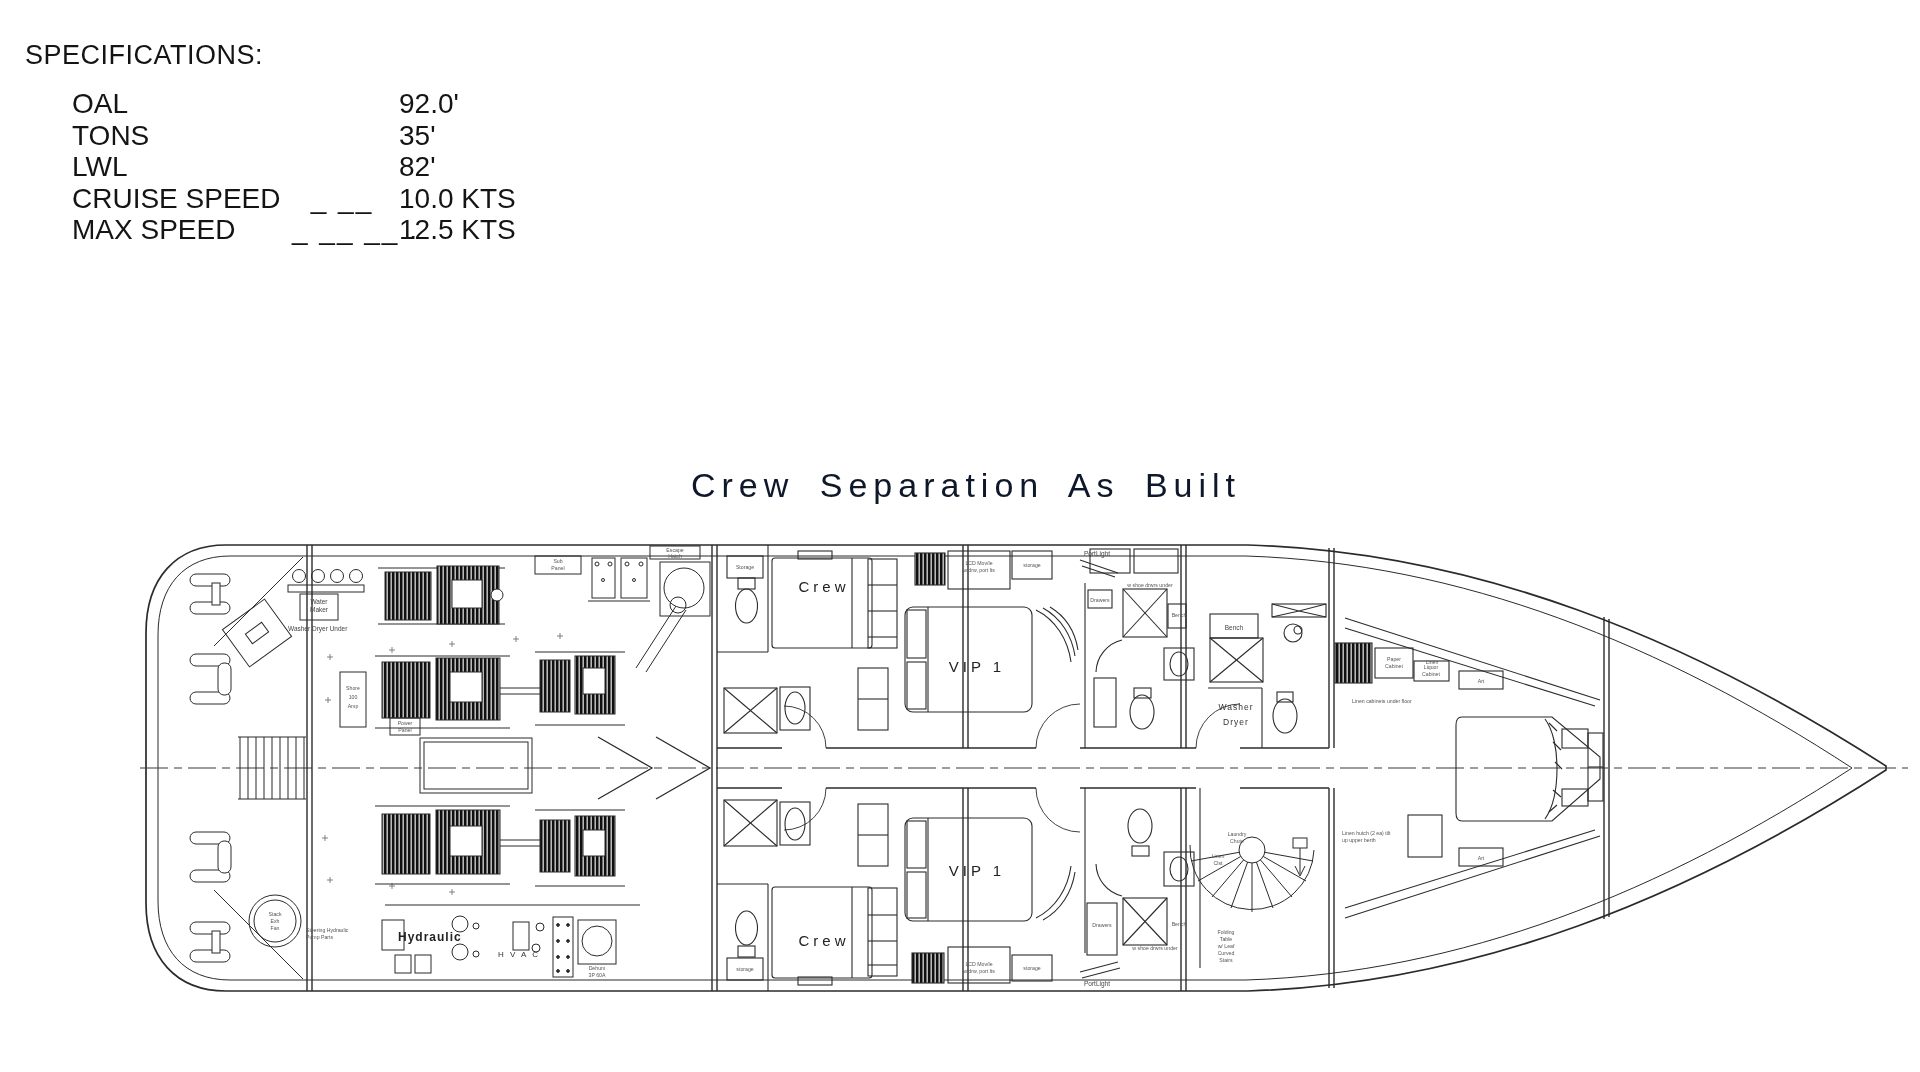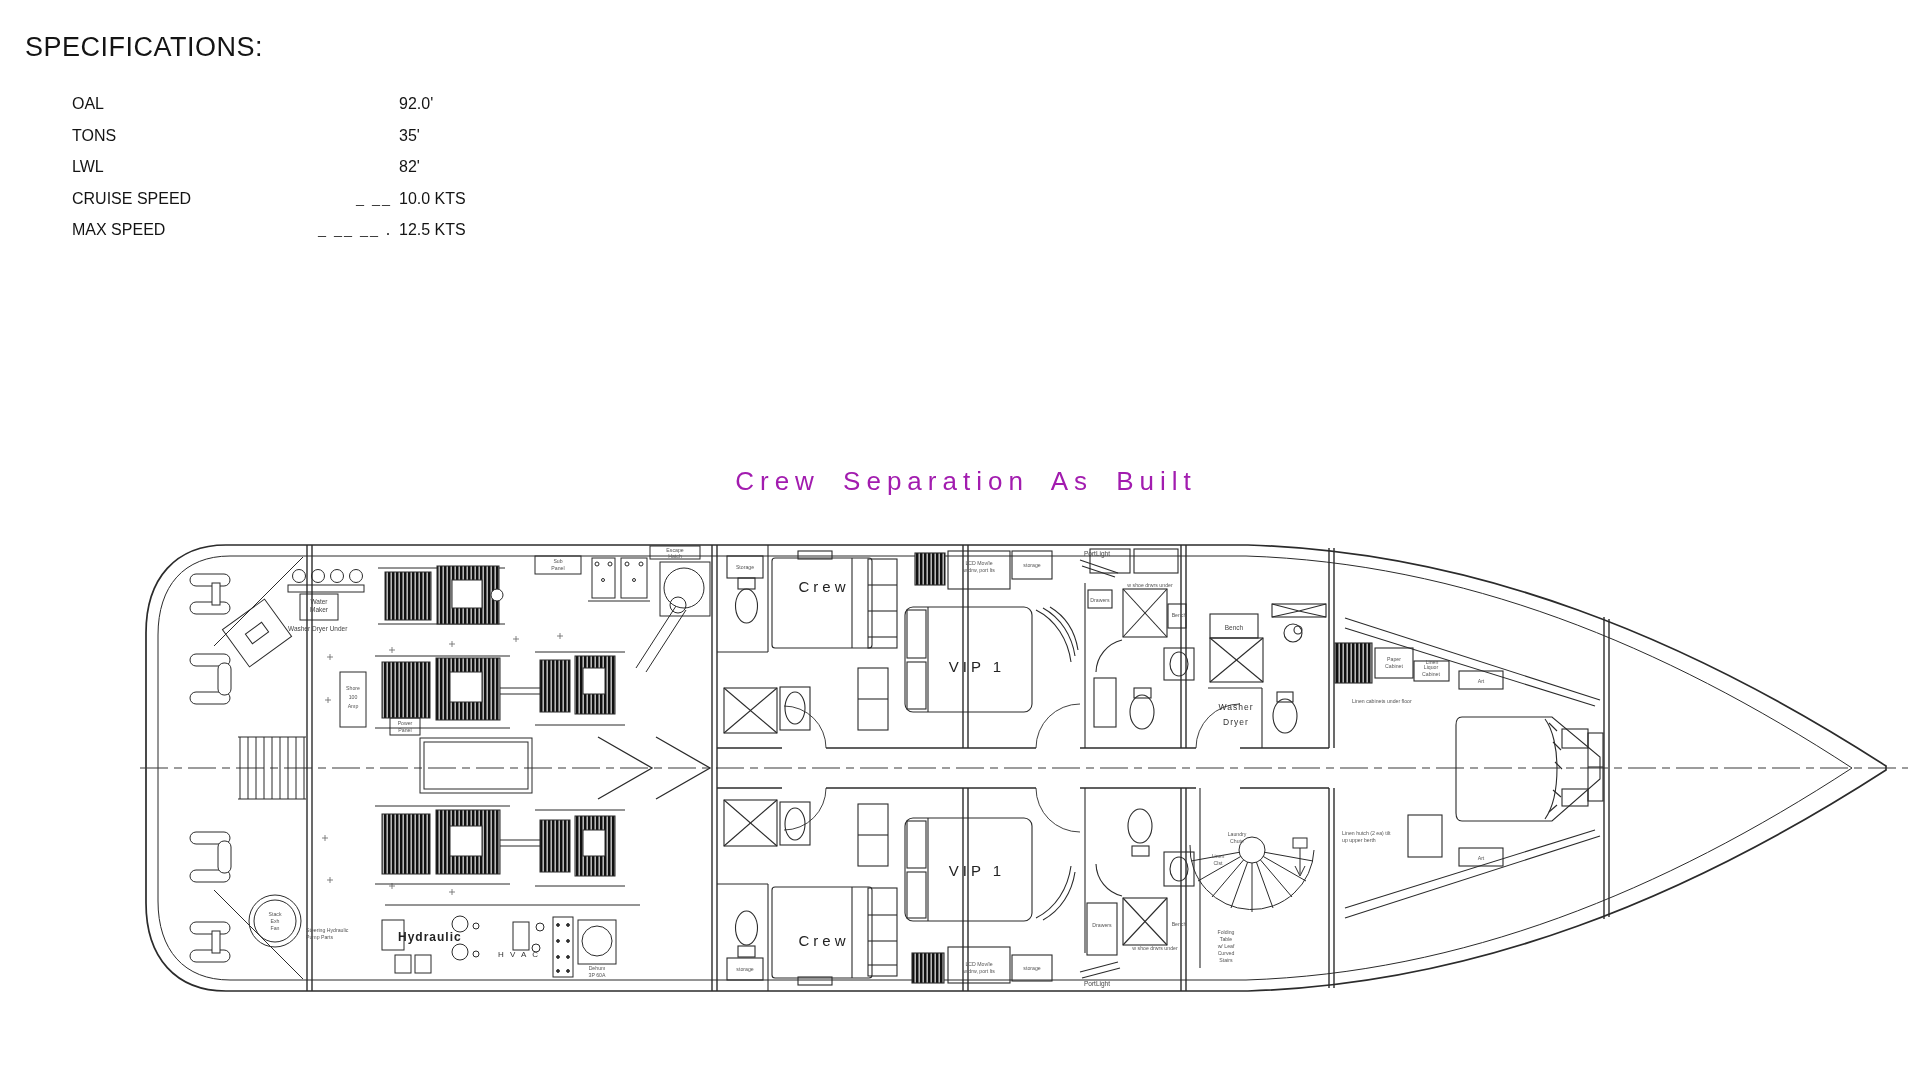--- a/index.html
+++ b/index.html
@@ -1,27 +1,27 @@
 <!DOCTYPE html>
 <html><head>
 <meta charset="utf-8">
 <style>
   html,body{margin:0;padding:0;background:#ffffff;}
   #page{position:relative;width:1920px;height:1072px;background:#fff;overflow:hidden;
         font-family:"Liberation Sans",sans-serif;color:#141414;}
   
-  #spec-title{position:absolute;left:25px;top:32px;font-size:27px;letter-spacing:.5px;}
+  #spec-title{position:absolute;left:25px;top:40px;font-size:27px;letter-spacing:.5px;}
   #spec-rows{position:absolute;left:72px;top:88px;}
-  .spec-row{height:31.6px;line-height:31.6px;font-size:16px;white-space:nowrap;}
+  .spec-row{height:31.6px;line-height:31.6px;font-size:28px;white-space:nowrap;}
   .spec-label{display:inline-block;width:220px;}
-  .spec-leader{display:inline-block;width:100px;text-align:right;padding-right:7px;letter-spacing:2px;font-family:Liberation Serif, serif;}
+  .spec-leader{display:inline-block;width:100px;text-align:center;padding-right:7px;letter-spacing:2px;}
   .spec-value{display:inline-block;}
   
   #plan-title{position:absolute;left:966px;top:466px;transform:translateX(-50%);
-      font-size:26px;letter-spacing:6px;word-spacing:10px;white-space:nowrap;color:#a21caf;}
+      font-size:34px;letter-spacing:6px;word-spacing:10px;white-space:nowrap;color:#0f172a;}
   
   #plan-svg{position:absolute;left:0;top:0;}
   text{font-family:"Liberation Sans",sans-serif;fill:#333;}
   .lbl-room{font-size:15px;letter-spacing:4px;fill:#222;}
   .lbl-med{font-size:8.5px;letter-spacing:1px;fill:#333;}
   .lbl-sm{font-size:6.5px;fill:#444;}
   .lbl-xs{font-size:5.2px;fill:#555;}
   .lbl-hyd{font-size:12px;fill:#222;font-weight:bold;letter-spacing:1px;}
   .lbl-hvac{font-size:8px;letter-spacing:2px;fill:#333;}
 </style>

